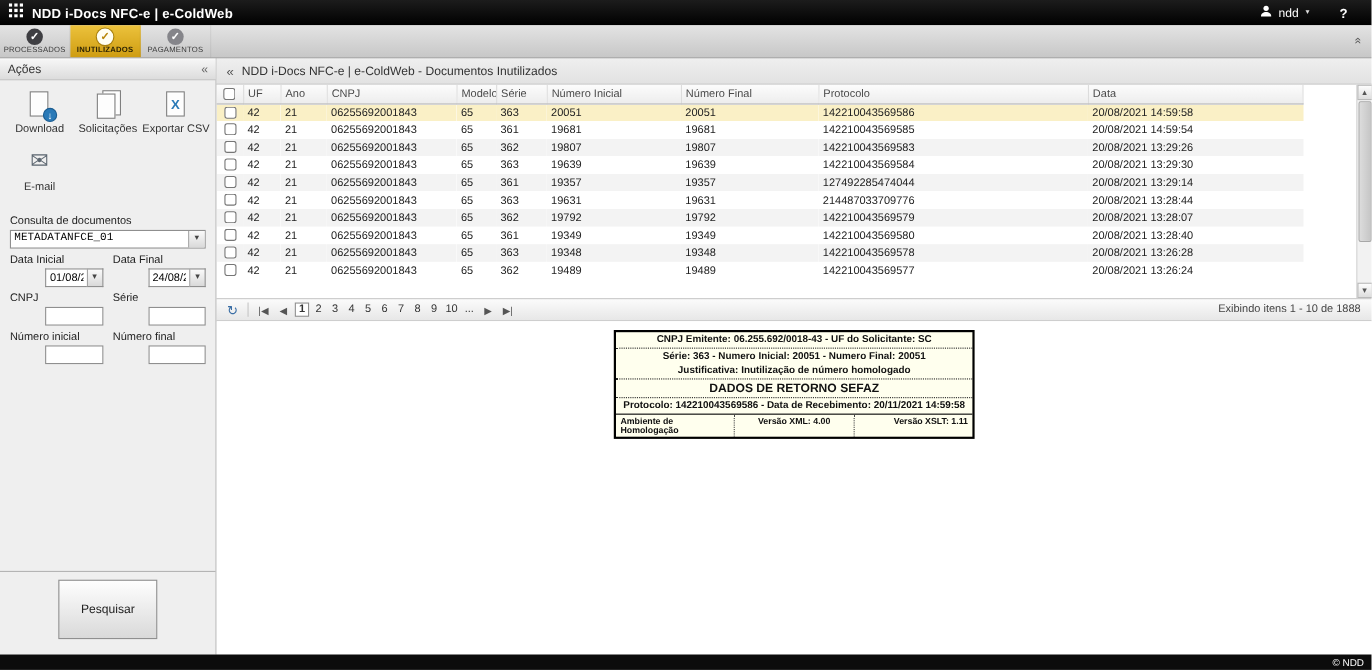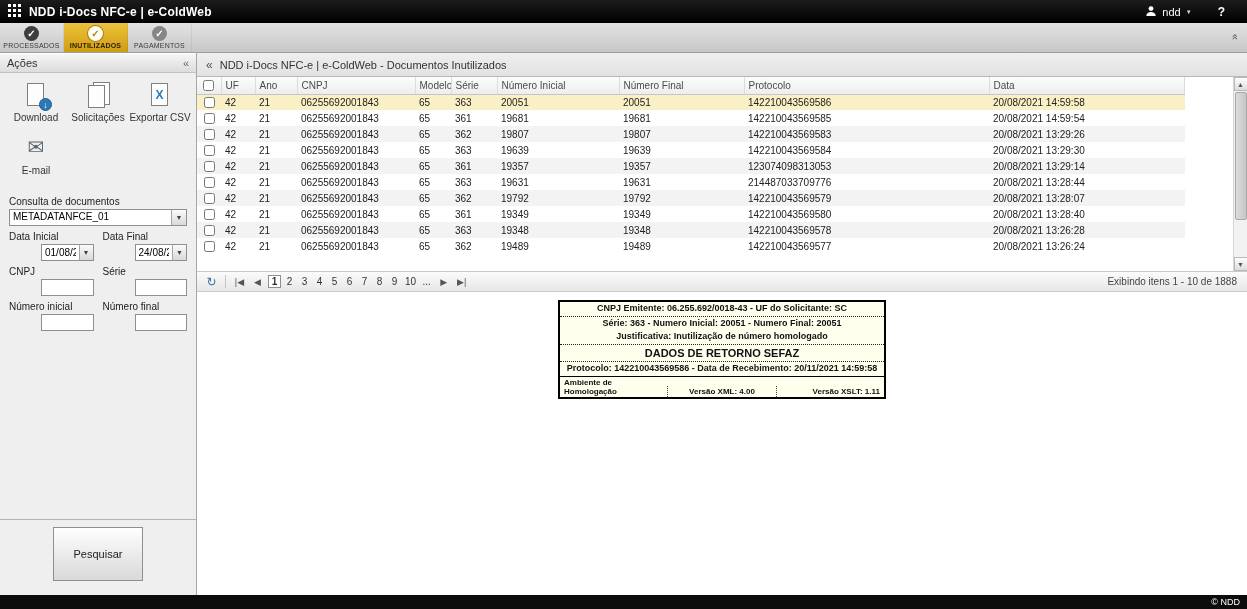--- a/index.html
+++ b/index.html
@@ -39,21 +39,21 @@
   .ic { position:relative; width:26px; height:26px; display:block; }
   .ic .page { position:absolute; left:4px; top:1px; width:17px; height:23px; background:#fdfdfd; border:1px solid #7f7f7f; box-shadow:inset 0 0 0 1px #fff; }
   .ic-docs .page.back { left:8px; top:0; }
   .ic-docs .page.front { left:3px; top:3px; }
   .ic-download .badge { position:absolute; right:-3px; bottom:-3px; width:13px; height:13px; border-radius:50%; background:#2a7ab8; border:1px solid #1c5d91; color:#fff; font-size:9px; line-height:12px; text-align:center; font-weight:bold; }
   .ic-csv .xmark { position:absolute; left:4px; top:1px; width:17px; height:23px; display:flex; align-items:center; justify-content:center; color:#2a7ab8; font-weight:bold; font-size:12px; }
   .ic-mail { width:auto; height:26px; font-size:20px; line-height:25px; color:#5c6670; }
 
   .filter-form { padding:5px 9px 0; display:flex; flex-direction:column; }
   .f-label { font-size:10px; color:#222; margin:5px 0 2px; }
-  .combo { display:flex; height:17px; border:1px solid #8f8f8f; background:#fff; cursor:pointer; }
+  .combo { display:flex; height:17px; border:1px solid #8f8f8f; background:#fff; cursor:pointer;font-family:Liberation Mono, monospace; }
   .combo .val { flex:1; font-size:10px; padding:1px 3px; overflow:hidden; white-space:nowrap; }
   .dd-btn { width:15px; flex:0 0 auto; background:linear-gradient(#fafafa,#d9d9d9); border-left:1px solid #a5a5a5; font-size:7px; line-height:15px; text-align:center; color:#444; cursor:pointer; }
   .field { display:flex; height:17px;margin-left:32px; }
   .field input { flex:1; min-width:0; height:17px; border:1px solid #8f8f8f; font-size:10px; padding:0 3px; font-family:inherit; background:#fff; }
   .field.with-dd input { border-right:none; }
   .field.with-dd .dd-btn { border:1px solid #8f8f8f; border-left:1px solid #a5a5a5; }
   .two-col { display:flex; gap:9px; }
   .two-col > div { flex:1; min-width:0; }
 
   .sb-bottom { margin-top:auto; border-top:1px solid #b4b4b4; padding:7px 0 14px; display:flex; justify-content:center; }
@@ -87,21 +87,21 @@
   .pg-page { min-width:13px; text-align:center; padding:0 2px; color:#333; cursor:pointer; }
   .pg-page.current { border:1px solid #8f8f8f; background:#fff; font-weight:bold; }
   .pg-status { margin-left:auto; color:#444; padding-right:3px; }
 
   .preview-zone { flex:1; background:#fff; display:flex; justify-content:center; align-items:flex-start; padding-top:8px; }
   .danfe { width:328px; background:#ffffee; border:2px solid #000; color:#111; }
   .danfe .row { padding:1px 4px; text-align:center; font-size:9px; font-weight:bold; line-height:1.3; }
   .danfe .dotted { border-bottom:1px dotted #222; }
   .danfe .solid { border-bottom:1px solid #000; }
   .danfe .sect { font-size:11px; }
-  .danfe .foot { display:flex; font-weight:bold;align-items:flex-end; }
+  .danfe .foot { display:flex; font-weight:bold; }
   .danfe .foot span { flex:1; padding:1px 4px; font-size:8px; }
   .danfe .foot .fc { text-align:center; border-left:1px dotted #444; }
   .danfe .foot .fr { text-align:right; border-left:1px dotted #444; }
   .danfe .foot .fl { text-align:left; }
 
   
   .bottombar { height:14px; flex:0 0 auto; background:#0c0c0c; color:#fff; font-size:9px; line-height:14px; text-align:right; padding-right:7px; }
 </style>
 </head>
 <body>
@@ -337,21 +337,21 @@
               </tr>
               <tr>
                 <td class="cb"><input type="checkbox" style=""></td>
                 <td>42</td>
                 <td>21</td>
                 <td>06255692001843</td>
                 <td>65</td>
                 <td>361</td>
                 <td>19357</td>
                 <td>19357</td>
-                <td>123074098313053</td>
+                <td>127492285474044</td>
                 <td>20/08/2021 13:29:14</td>
               </tr>
               <tr>
                 <td class="cb"><input type="checkbox" style=""></td>
                 <td>42</td>
                 <td>21</td>
                 <td>06255692001843</td>
                 <td>65</td>
                 <td>363</td>
                 <td>19631</td>

